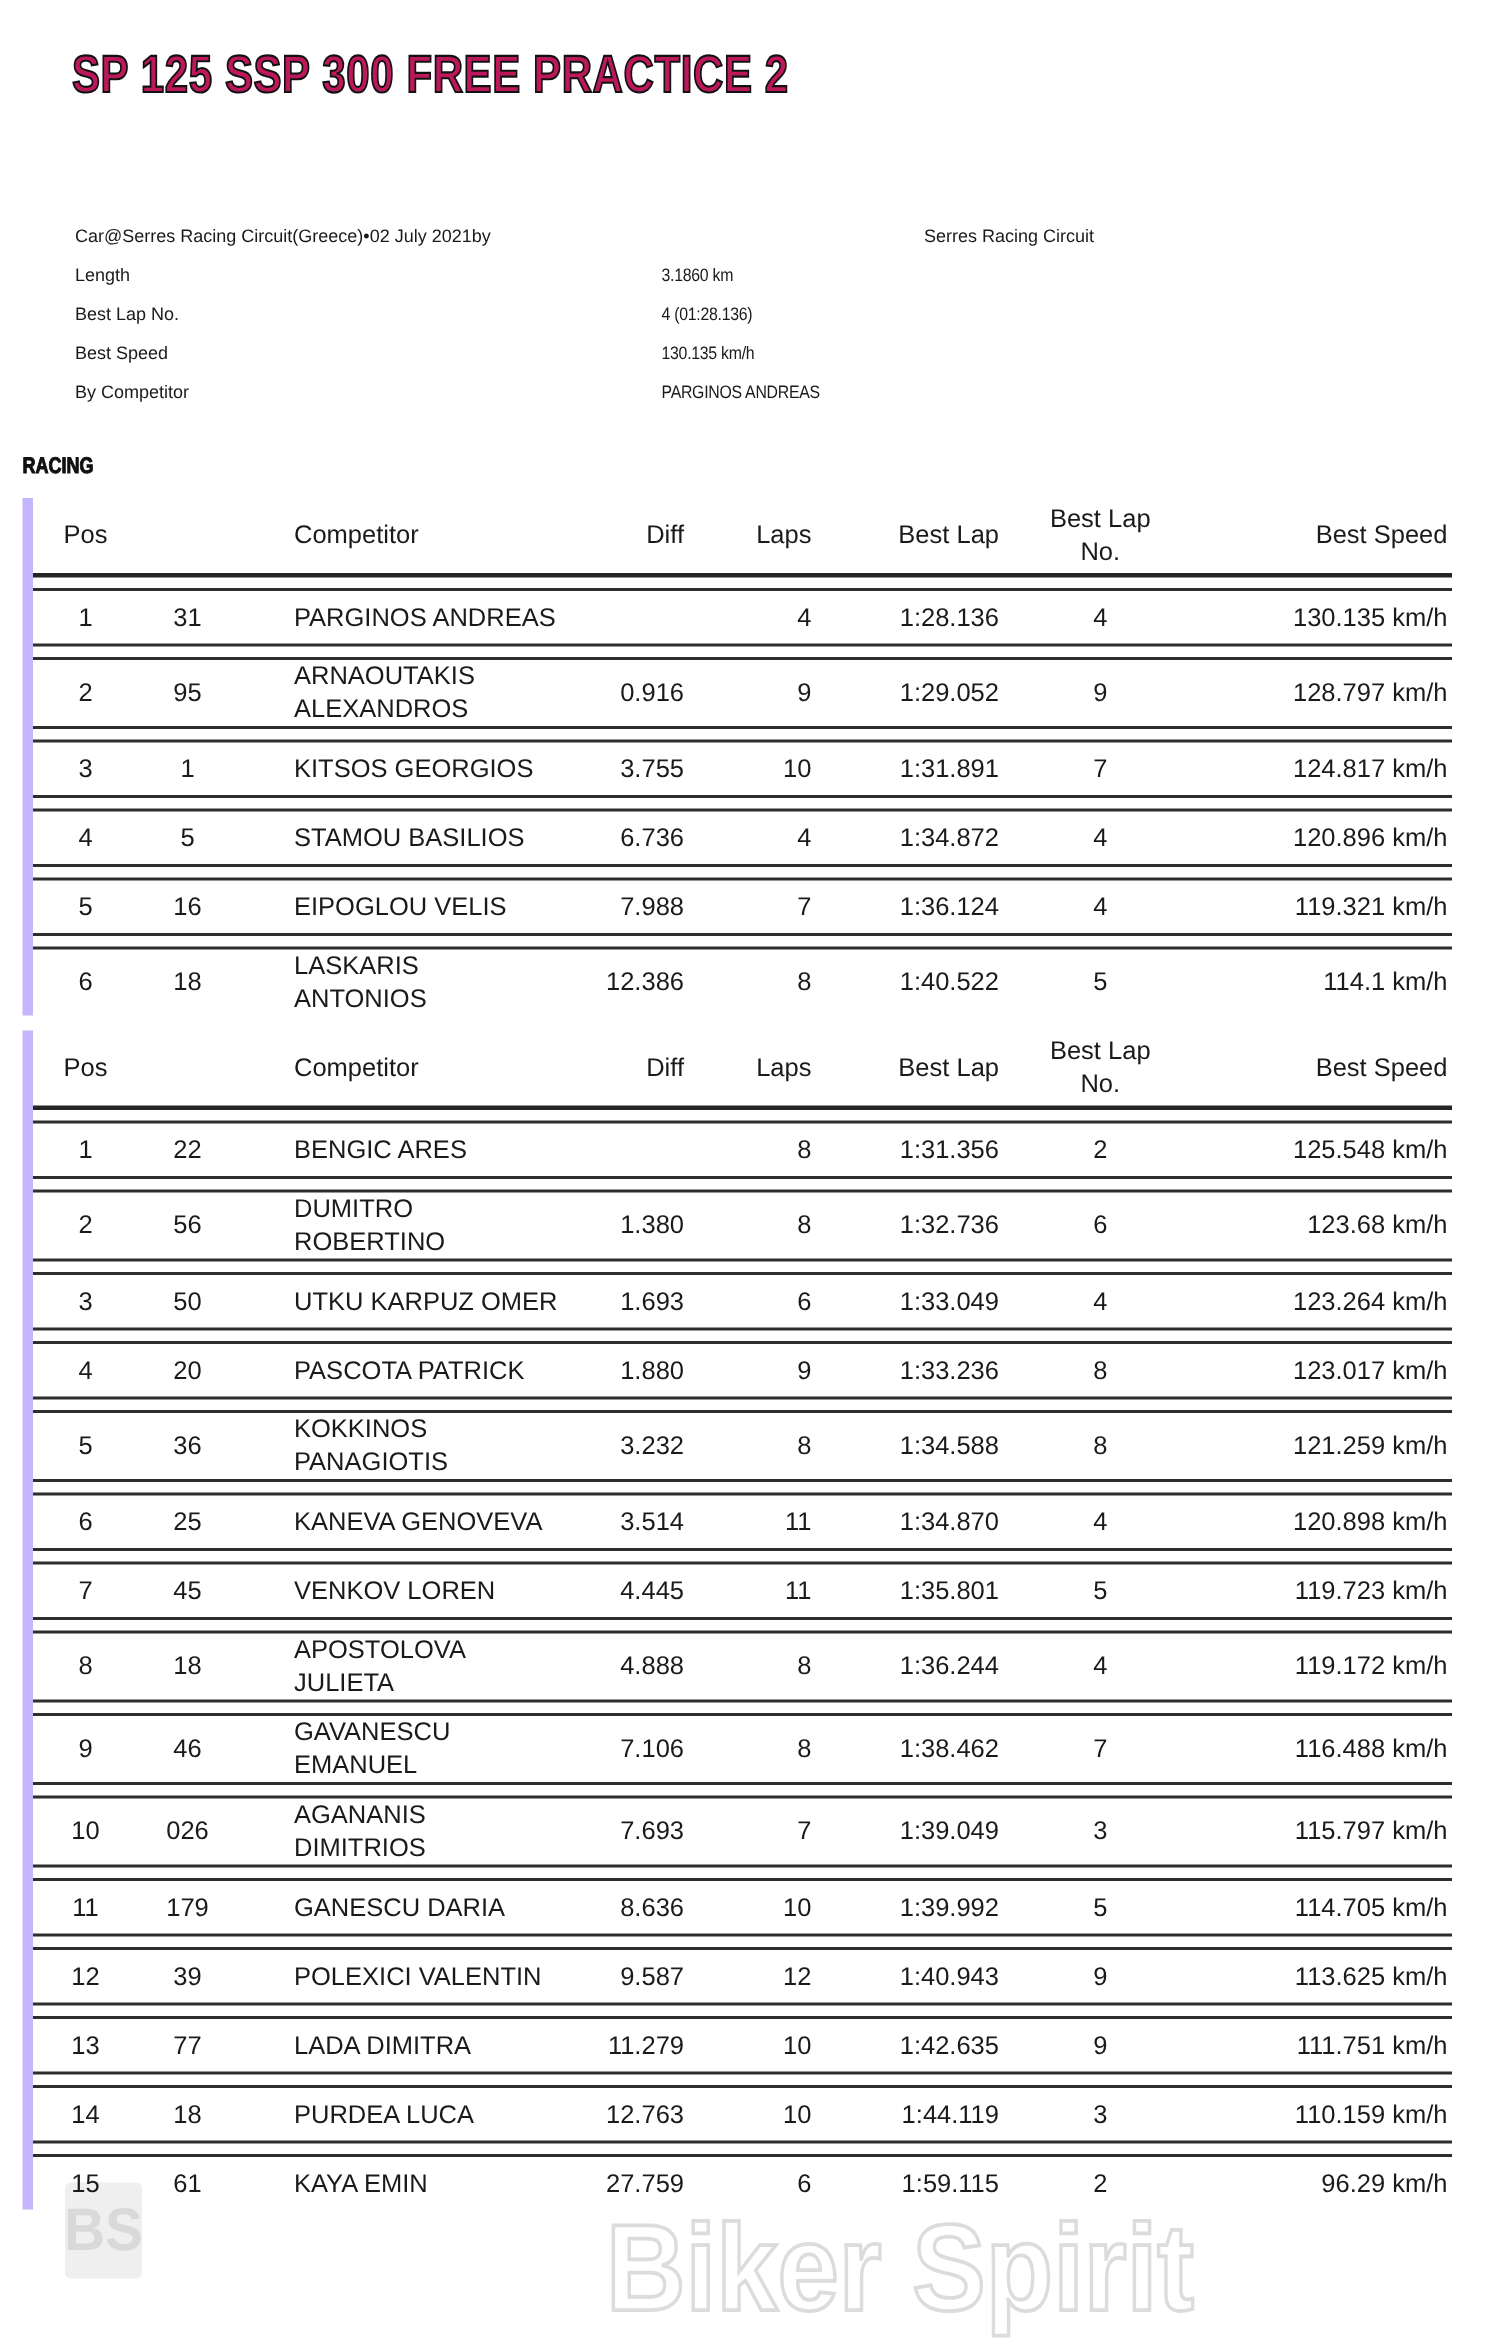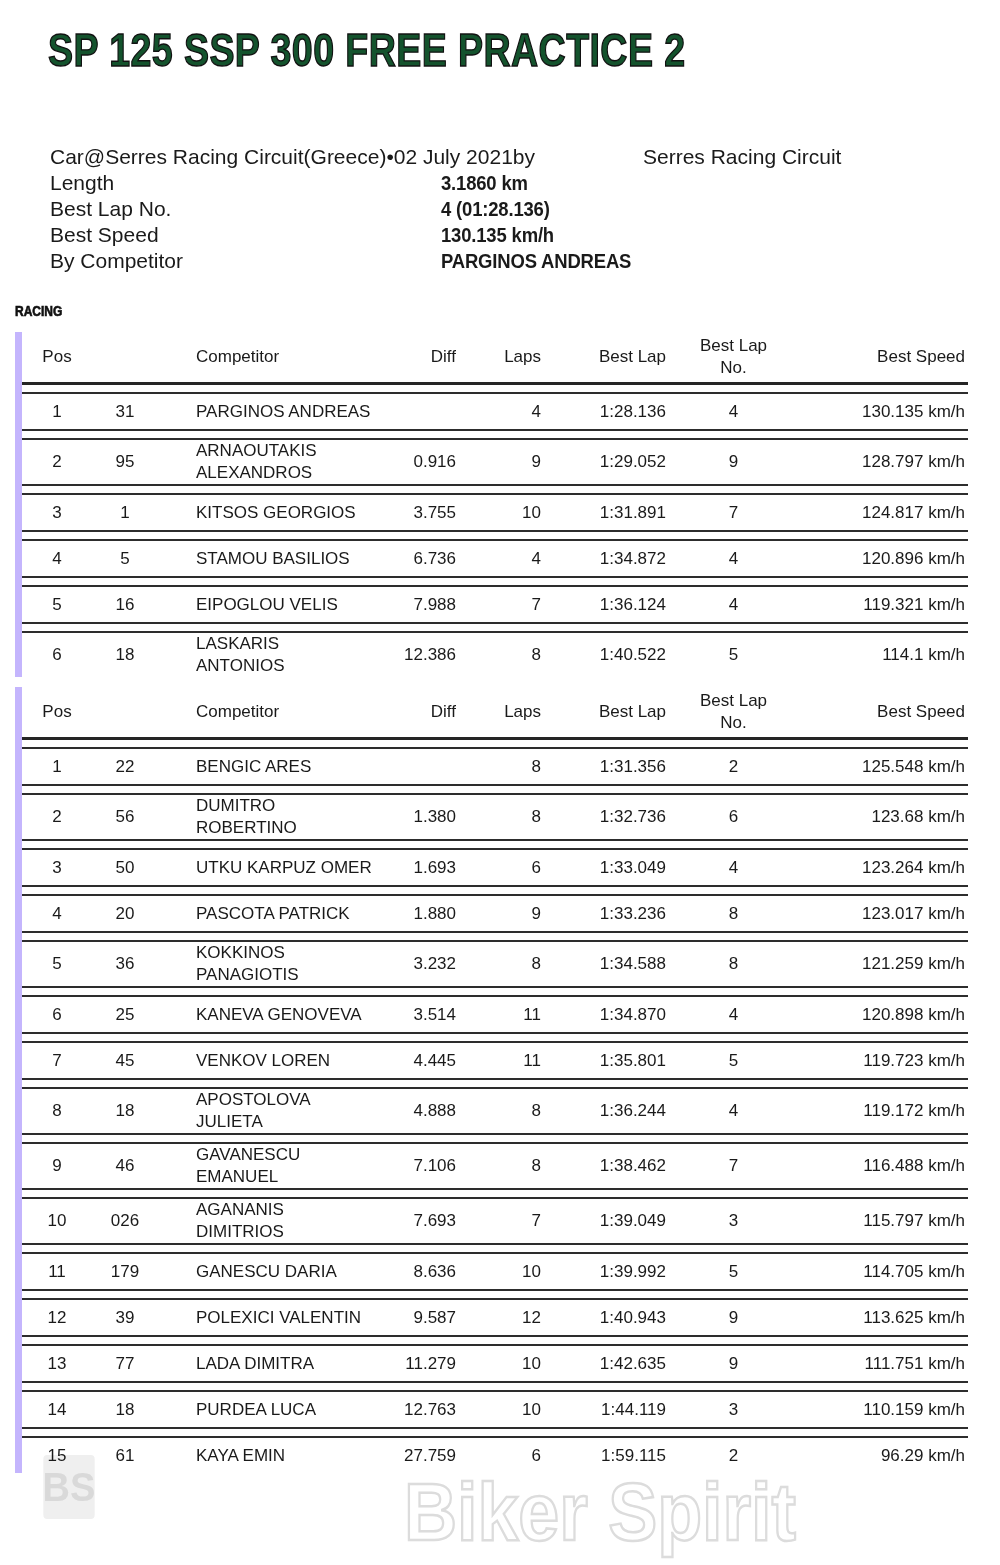--- a/index.html
+++ b/index.html
@@ -13,33 +13,33 @@
     color:#1a1a1a;
   }
   .content{position:relative;z-index:1;}
   
   .cond{display:inline-block;transform:scaleX(0.80);transform-origin:0 50%;white-space:nowrap;}
   .semi-cond{display:inline-block;transform:scaleX(0.88);transform-origin:0 50%;white-space:nowrap;}
 
   h1.title{
     margin:0;
     padding:24px 0 0 48px;
-    font-size:47px;
+    font-size:35px;
     line-height:52px;
     font-weight:bold;
-    color:#14532d;
+    color:#be185d;
     -webkit-text-stroke:1.4px #111;
     letter-spacing:0.5px;
   }
-  .info-block{margin:68px 0 16px 50px;font-size:21px;line-height:26px;}
+  .info-block{margin:68px 0 16px 50px;font-size:12px;line-height:26px;}
   .info-line1{position:relative;height:26px;}
-  .info-line1 .right-text{position:absolute;left:593px;top:0;}
+  .info-line1 .right-text{position:absolute;left:566px;top:0;}
   .info-row{height:26px;display:flex;}
   .info-label{width:391px;flex:0 0 391px;}
-  .info-value{font-weight:bold;letter-spacing:-0.2px;}
+  .info-value{font-weight:normal;letter-spacing:-0.2px;}
 
   h2.section-heading{
     margin:0 0 0 15px;
     font-size:15px;
     line-height:22px;
     font-weight:bold;
     color:#111;
     -webkit-text-stroke:0.7px #111;
   }
   h2.rc{margin-top:26px;}

